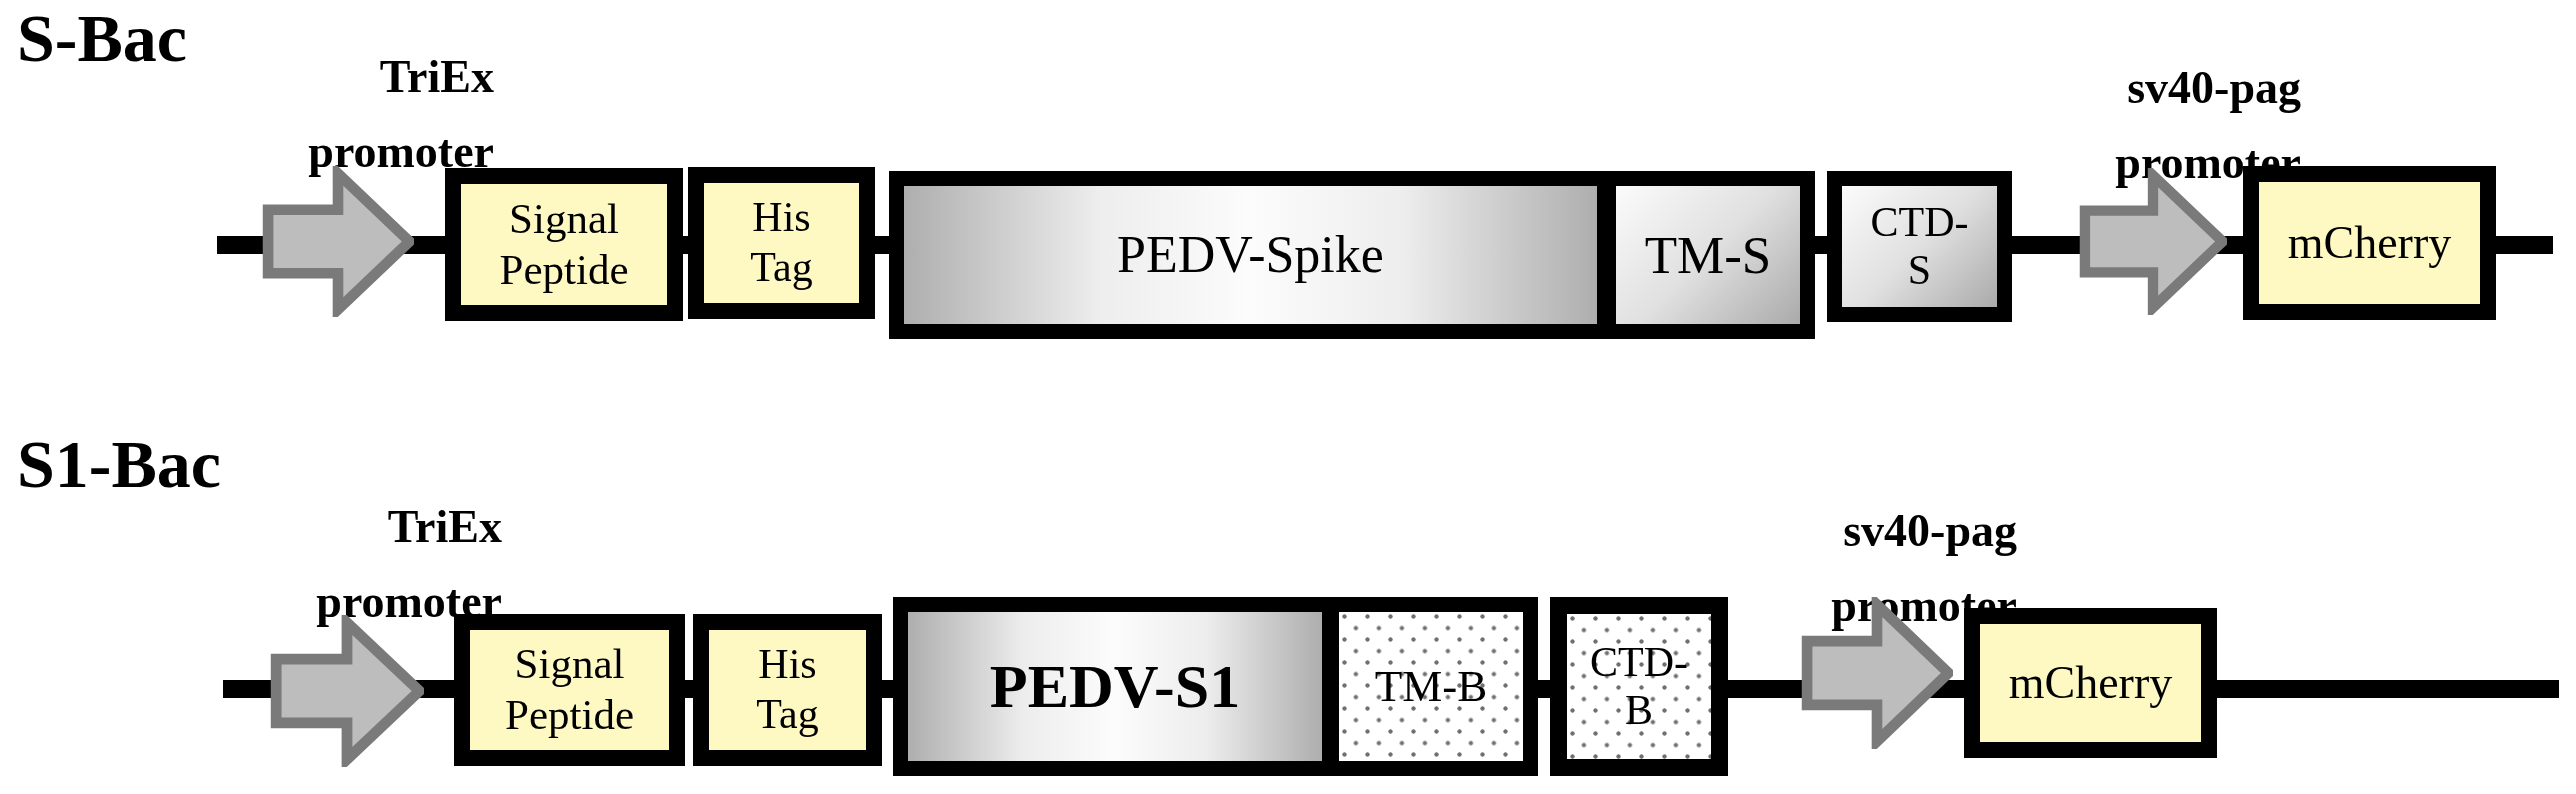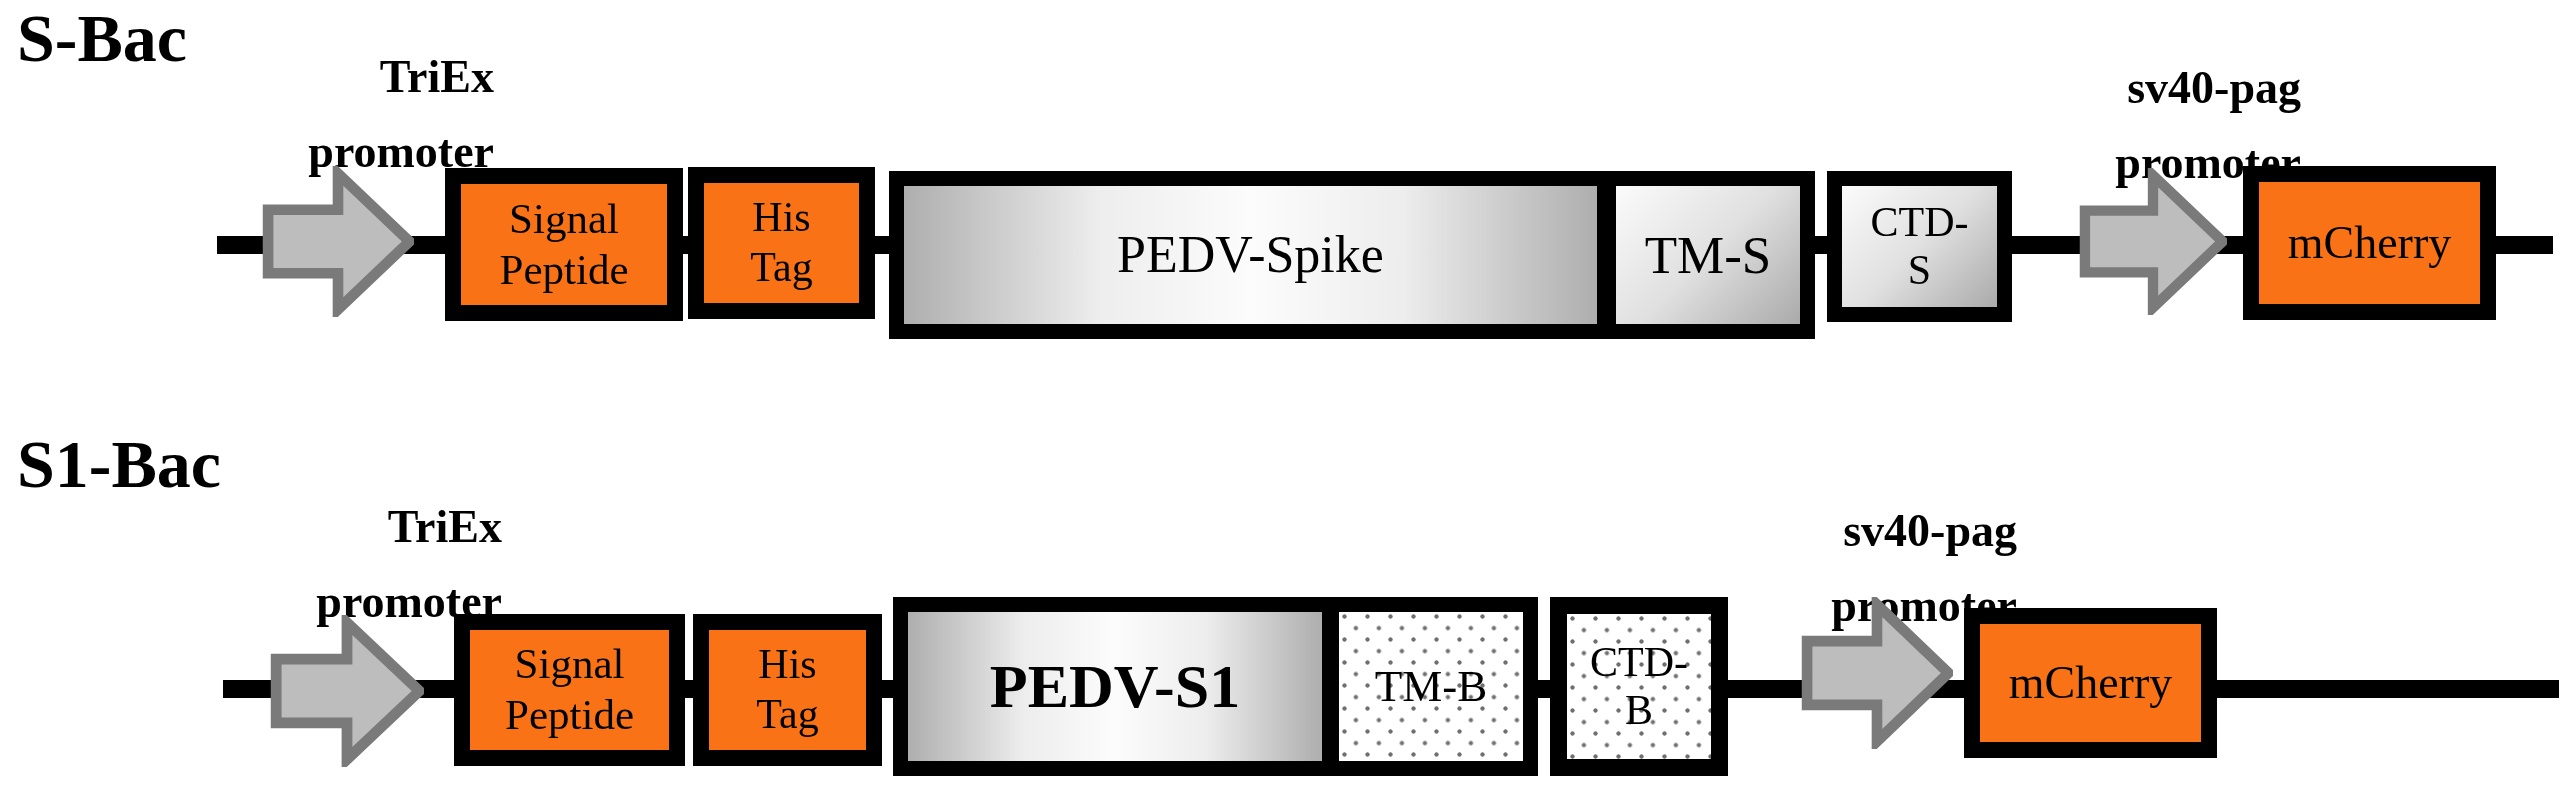--- a/index.html
+++ b/index.html
@@ -34,21 +34,21 @@
     position: absolute;
     height: 17.7px;
     background: #000000;
   }
   .parrow { position: absolute; display: block; }
 
   .abox {
     position: absolute;
     box-sizing: border-box;
     border: 16px solid #000000;
-    background: #f97316;
+    background: #fef9c3;
     display: flex;
     align-items: center;
     justify-content: center;
   }
   .box-label {
     white-space: pre-line;
     text-align: center;
     line-height: 1.18;
     color: #000;
   }

